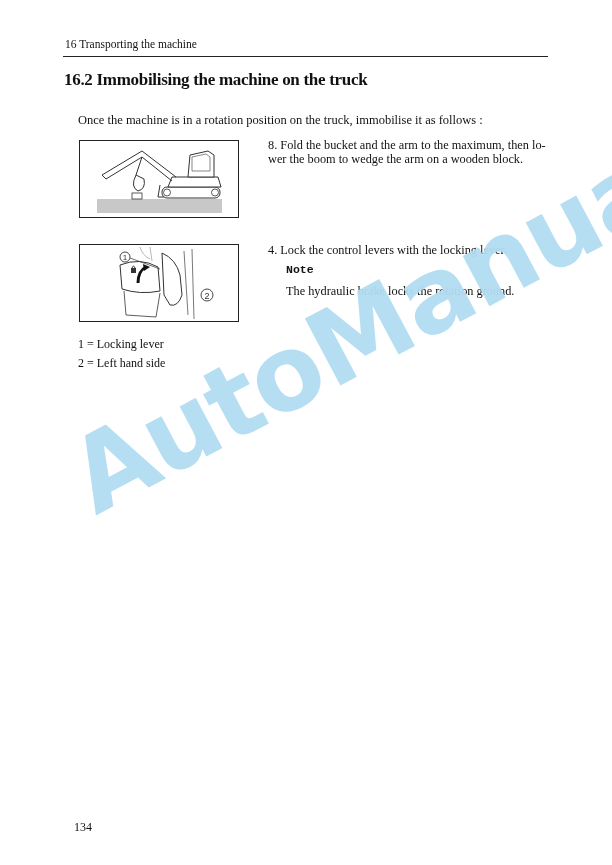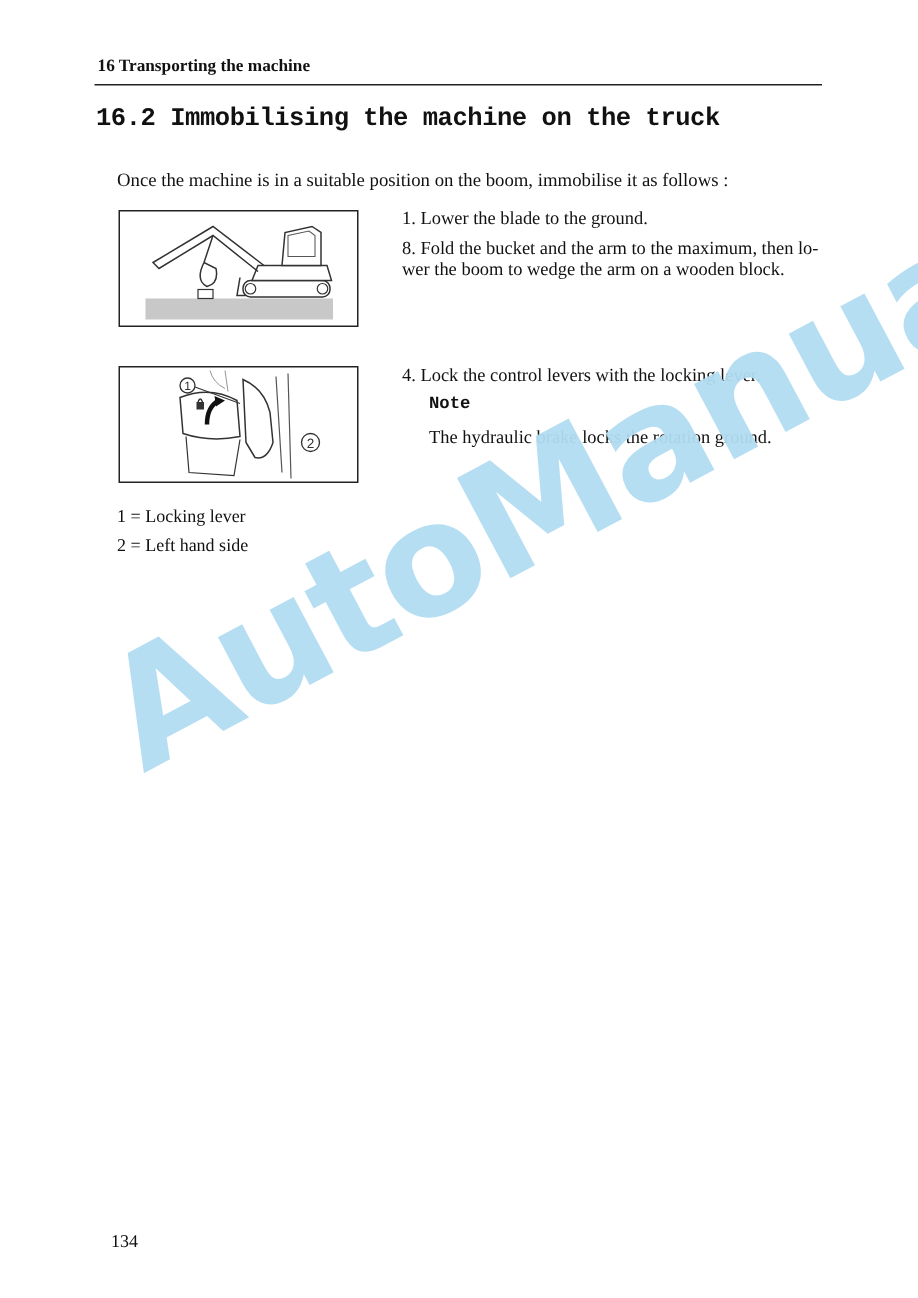--- a/index.html
+++ b/index.html
@@ -1,19 +1,19 @@
 <!DOCTYPE html>
 <html><head>
 <meta charset="utf-8">
 <style>
   html, body { margin: 0; padding: 0; background: #ffffff; }
   body { width: 612px; height: 865px; position: relative; overflow: hidden; font-family: "Liberation Serif", serif; color: #111; }
-  .running-header { position: absolute; left: 65px; top: 38px; font-size: 11.5px; font-weight: bold; }
+  .running-header { position: absolute; left: 65px; top: 38px; font-size: 11.5px; font-weight: normal; }
   .header-rule { position: absolute; left: 63px; top: 56px; width: 485px; height: 0; border-top: 1.3px solid #222; }
-  .section-title { position: absolute; left: 64px; top: 70px; font-family: Liberation Mono, monospace; font-weight: bold; font-size: 17px; letter-spacing: -0.3px; }
+  .section-title { position: absolute; left: 64px; top: 70px; font-family: Liberation Serif, serif; font-weight: bold; font-size: 17px; letter-spacing: -0.3px; }
   .intro { position: absolute; left: 78px; top: 113px; font-size: 12.5px; }
   .fig { position: absolute; border: 1.3px solid #222; background: #fff; }
   .fig1 { left: 79px; top: 140px; width: 158px; height: 76px; }
   .fig2 { left: 79px; top: 244px; width: 158px; height: 76px; }
   .steps { position: absolute; left: 268px; top: 138px; width: 285px; font-size: 12.3px; line-height: 14px; }
   .step { margin: 0 0 6px 0; }
   .step4 { position: absolute; left: 268px; top: 243px; width: 285px; font-size: 12.3px; line-height: 14px; }
   .note-title { font-family: Liberation Mono, monospace; font-weight: bold; font-size: 11.5px; margin: 6px 0 0 18px; }
   .note-text { margin: 7px 0 0 18px; }
   .legend { position: absolute; left: 78px; top: 335px; font-size: 12px; line-height: 19px; }
@@ -21,21 +21,21 @@
   .page-number { position: absolute; left: 74px; top: 820px; font-size: 12px; }
   svg { display: block; }
 </style>
 </head>
 <body>
 
 <div class="running-header">16 Transporting the machine</div>
 <div class="header-rule"></div>
 
 <div class="section-title">16.2 Immobilising the machine on the truck</div>
-<div class="intro">Once the machine is in a suitable position on the boom, immobilise it as follows :</div>
+<div class="intro">Once the machine is in a rotation position on the truck, immobilise it as follows :</div>
 
 <div class="fig fig1">
   <svg width="158" height="76" viewBox="0 0 158 76">
     <rect x="17" y="58" width="125" height="14" fill="#c8c8c8"></rect>
 
     <rect x="82" y="46" width="58" height="11" rx="5" fill="none" stroke="#333" stroke-width="1"></rect>
     <circle cx="87" cy="51.5" r="3.5" fill="none" stroke="#333" stroke-width="0.8"></circle>
     <circle cx="135" cy="51.5" r="3.5" fill="none" stroke="#333" stroke-width="0.8"></circle>
 
     <path d="M88 46 L92 36 L138 36 L141 46 Z" fill="#fff" stroke="#333" stroke-width="1"></path>
@@ -47,21 +47,20 @@
 
     <path d="M62 16 L56 34 M56 34 Q50 46 58 50 Q66 48 64 38 Z" fill="none" stroke="#333" stroke-width="1"></path>
 
     <path d="M80 44 L78 56 L84 56" fill="none" stroke="#333" stroke-width="1"></path>
 
     <rect x="52" y="52" width="10" height="6" fill="#fff" stroke="#333" stroke-width="0.8"></rect>
   </svg>
 </div>
 
 <div class="steps">
-  <div class="step">1. Lower the blade to the ground.</div>
   <div class="step">8. Fold the bucket and the arm to the maximum, then lo-wer the boom to wedge the arm on a wooden block.</div>
 </div>
 
 <div class="fig fig2">
   <svg width="158" height="76" viewBox="0 0 158 76">
     <path d="M40 20 Q60 12 78 22 L80 46 Q60 50 42 44 Z" fill="#fff" stroke="#333" stroke-width="1"></path>
     <path d="M44 46 L46 70 L76 72 L80 48" fill="none" stroke="#333" stroke-width="0.8"></path>
     <path d="M58 38 Q58 26 66 22" fill="none" stroke="#111" stroke-width="3"></path>
     <path d="M63 19 L70 22 L64 26 Z" fill="#111"></path>
     <rect x="51" y="23" width="5" height="5" fill="#333"></rect>

